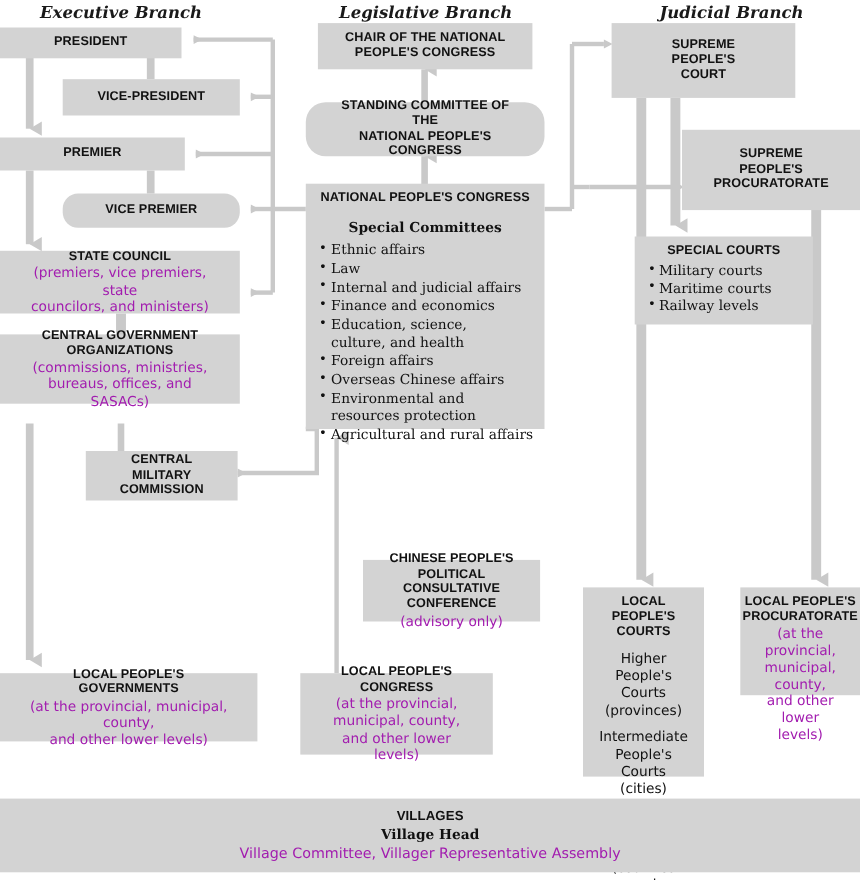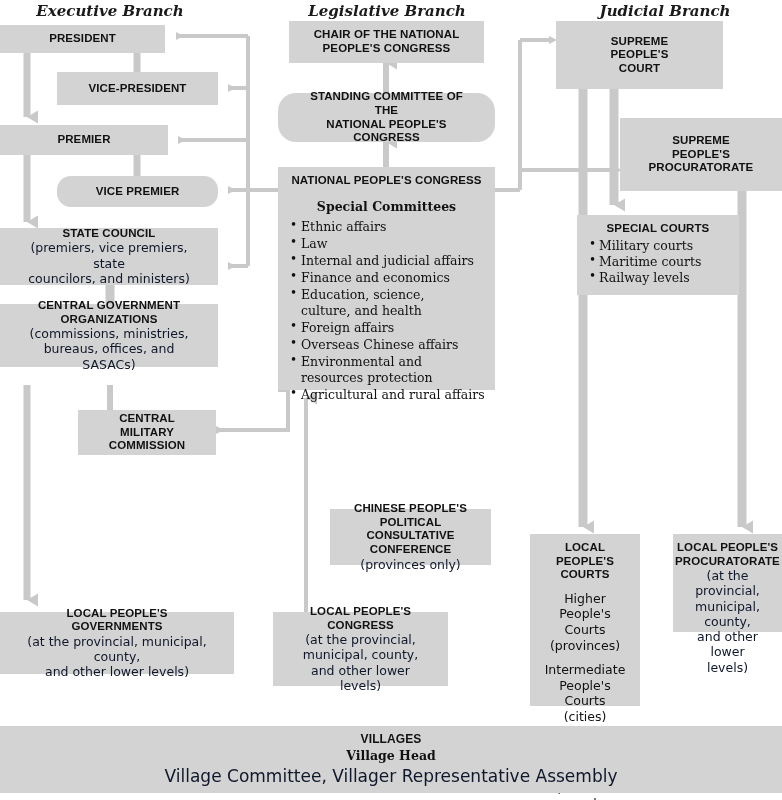--- a/index.html
+++ b/index.html
@@ -37,21 +37,21 @@
     letter-spacing:.1px;
     line-height:1.18;
     text-transform:uppercase;
     white-space:pre-line;
   }
   .box .sub{
     font-family:"DejaVu Sans","Liberation Sans",sans-serif;
     font-size:12.5px;
     line-height:1.22;
     white-space:pre-line;
-    color:#0f172a;
+    color:#a21caf;
   }
   .box .serif-sub{
     font-family:"DejaVu Serif","Liberation Serif",serif;
     font-weight:700;
     font-size:12.5px;
     line-height:1.2;
   }
 
   
   .box.listbox{align-items:stretch;justify-content:flex-start;padding:7px 10px 8px 10px;}
@@ -69,21 +69,21 @@
 
   
   .plainstack{
     font-family:"DejaVu Sans","Liberation Sans",sans-serif;
     font-size:12.5px;line-height:1.25;text-align:center;color:#111;
   }
   .plainstack p{margin:9px 0 0 0;white-space:pre-line;}
 
   .villages .hd{font-size:12px;}
   .villages .serif-sub{margin-top:2px;}
-  .villages .sub{margin-top:3px;font-size:17px;}
+  .villages .sub{margin-top:3px;font-size:13px;}
 
   svg.wires{position:absolute;left:0;top:0;width:782px;height:800px;pointer-events:none;}
 </style>
 </head>
 <body>
 
 <div id="stage">
 
   <svg class="wires" viewBox="0 0 782 800" xmlns="http://www.w3.org/2000/svg">
     <defs>
@@ -224,21 +224,21 @@
         <li>Overseas Chinese affairs</li>
         <li>Environmental and
 resources protection</li>
         <li>Agricultural and rural affairs</li>
       </ul>
   </div>
 
   <div class="box" style="left:330px;top:509px;width:161px;height:56px;">
     <div class="hd">CHINESE PEOPLE'S POLITICAL
 CONSULTATIVE CONFERENCE</div>
-    <div class="sub">(provinces only)</div>
+    <div class="sub">(advisory only)</div>
   </div>
 
   <div class="box" style="left:273px;top:612px;width:175px;height:74px;">
     <div class="hd">LOCAL PEOPLE'S CONGRESS</div>
     <div class="sub">(at the provincial,
 municipal, county,
 and other lower levels)</div>
   </div>
 
   <div class="box" style="left:556px;top:21px;width:167px;height:68px;">

